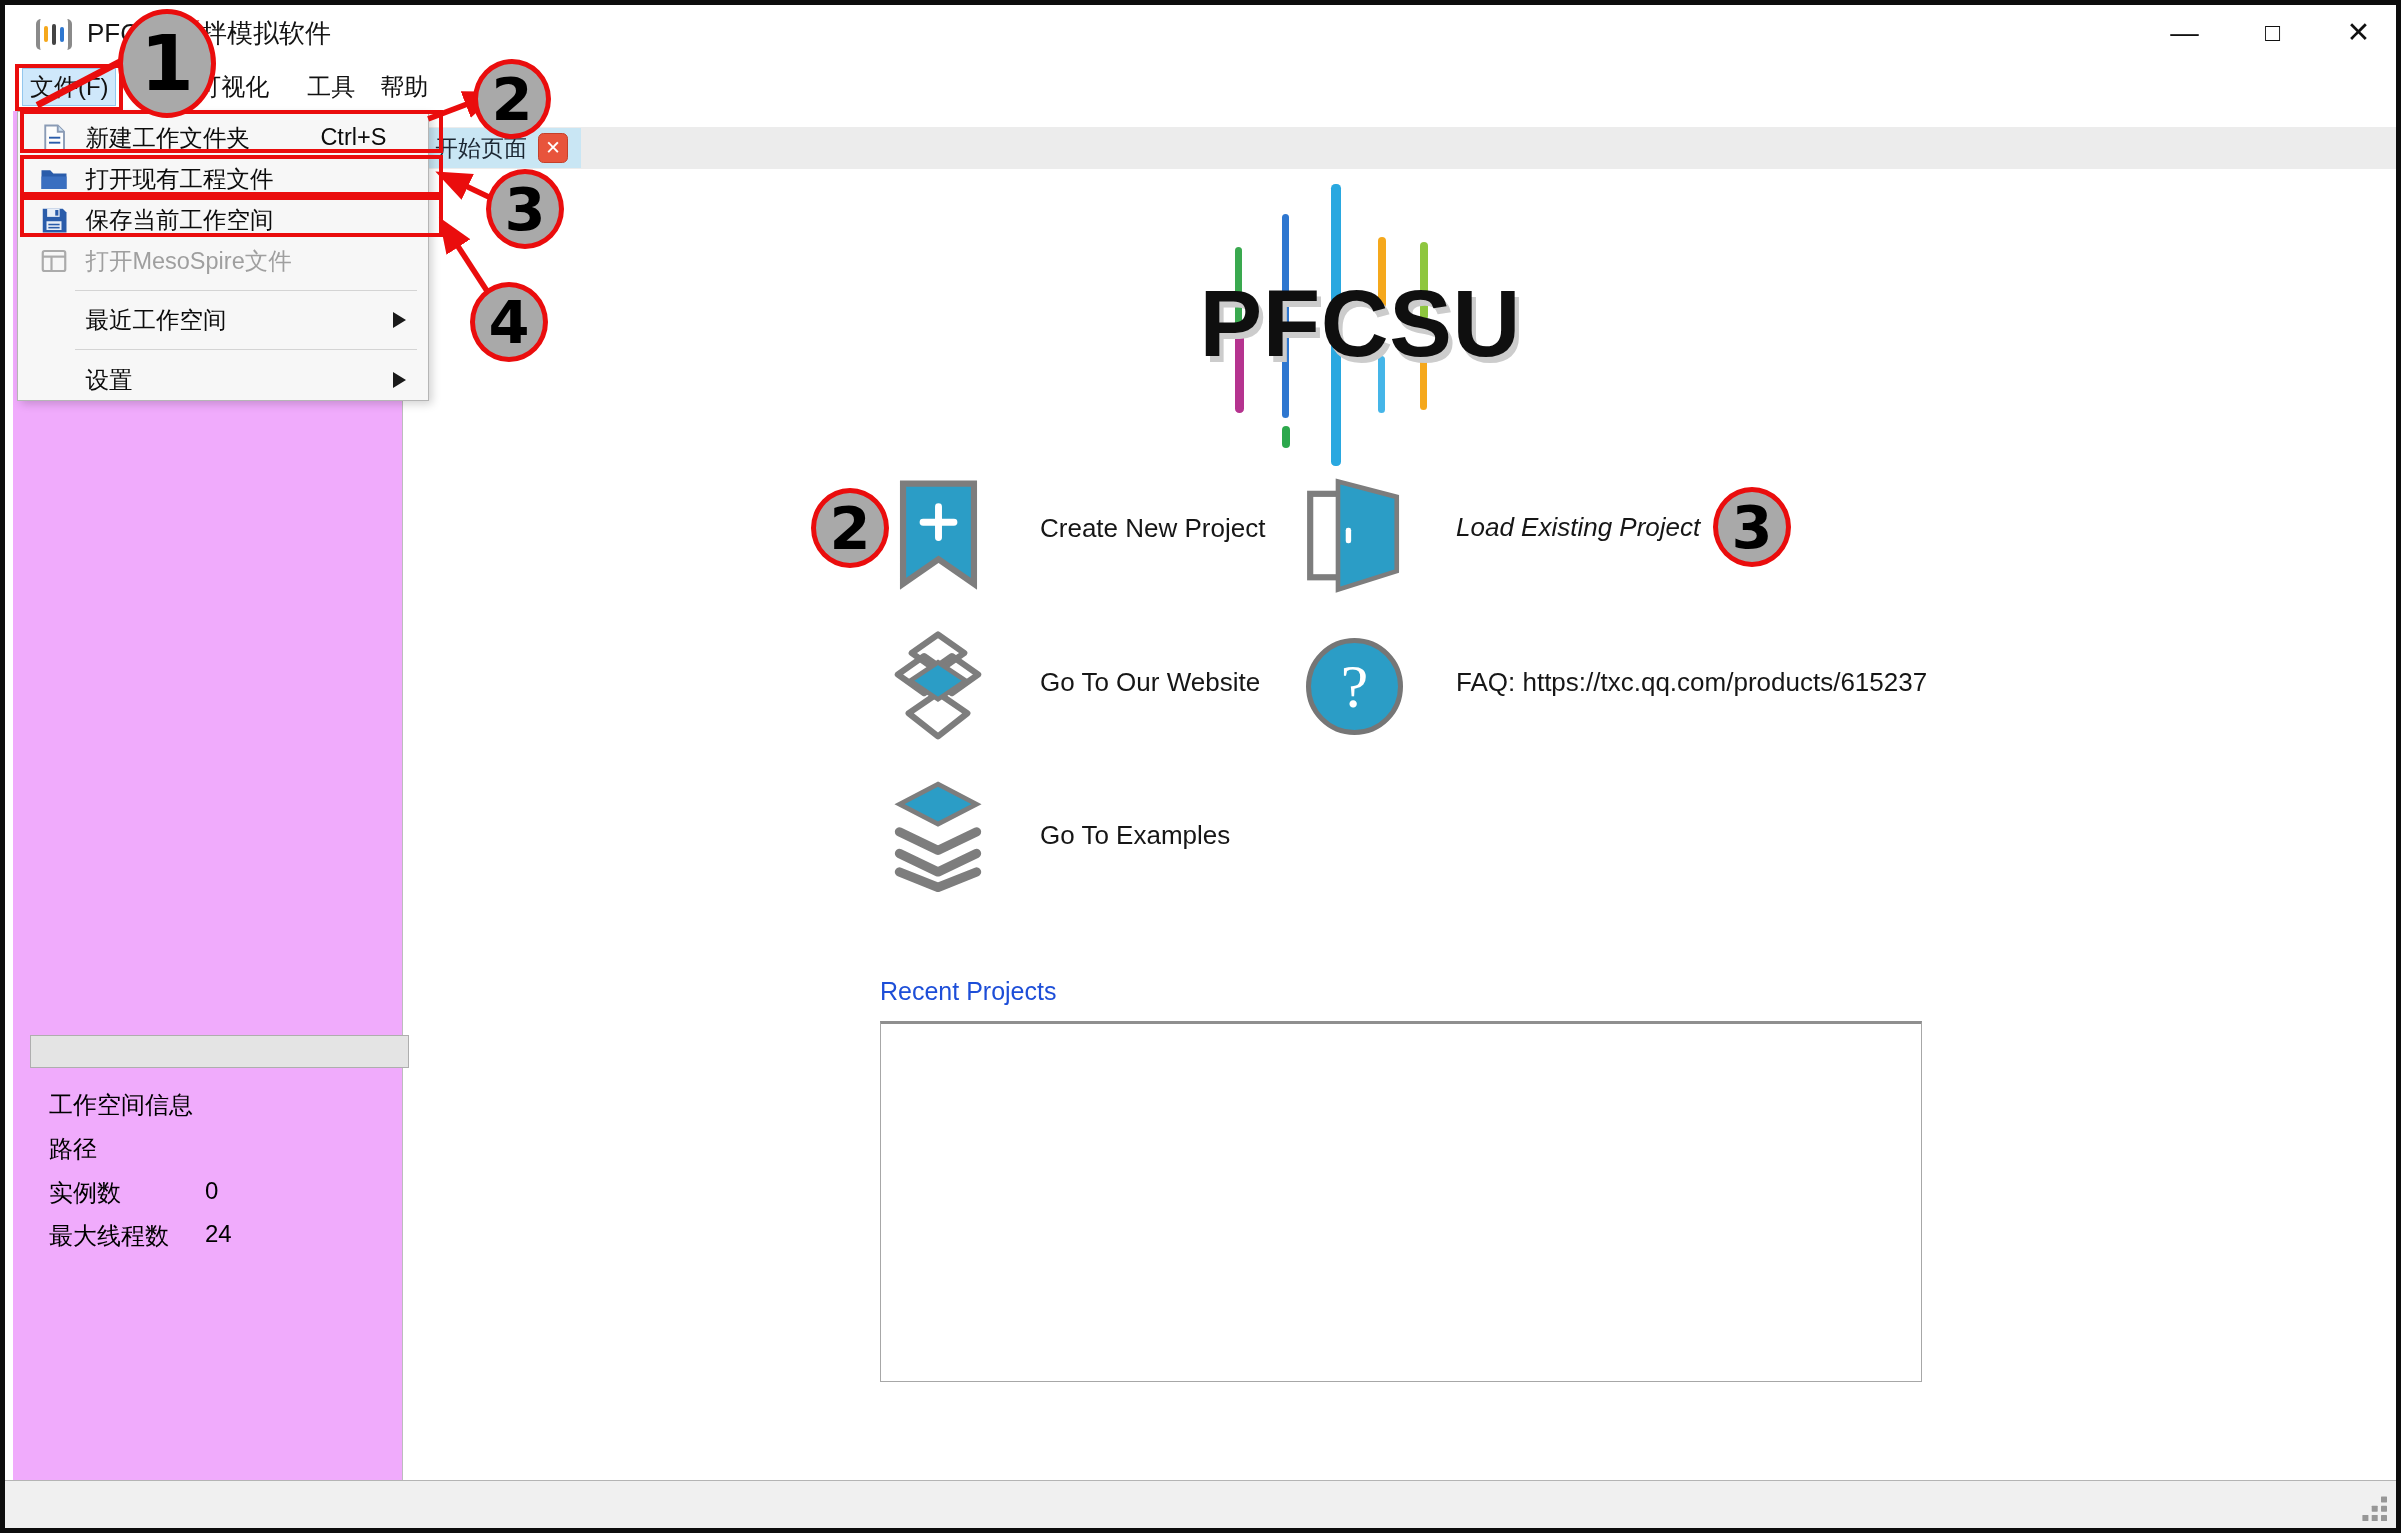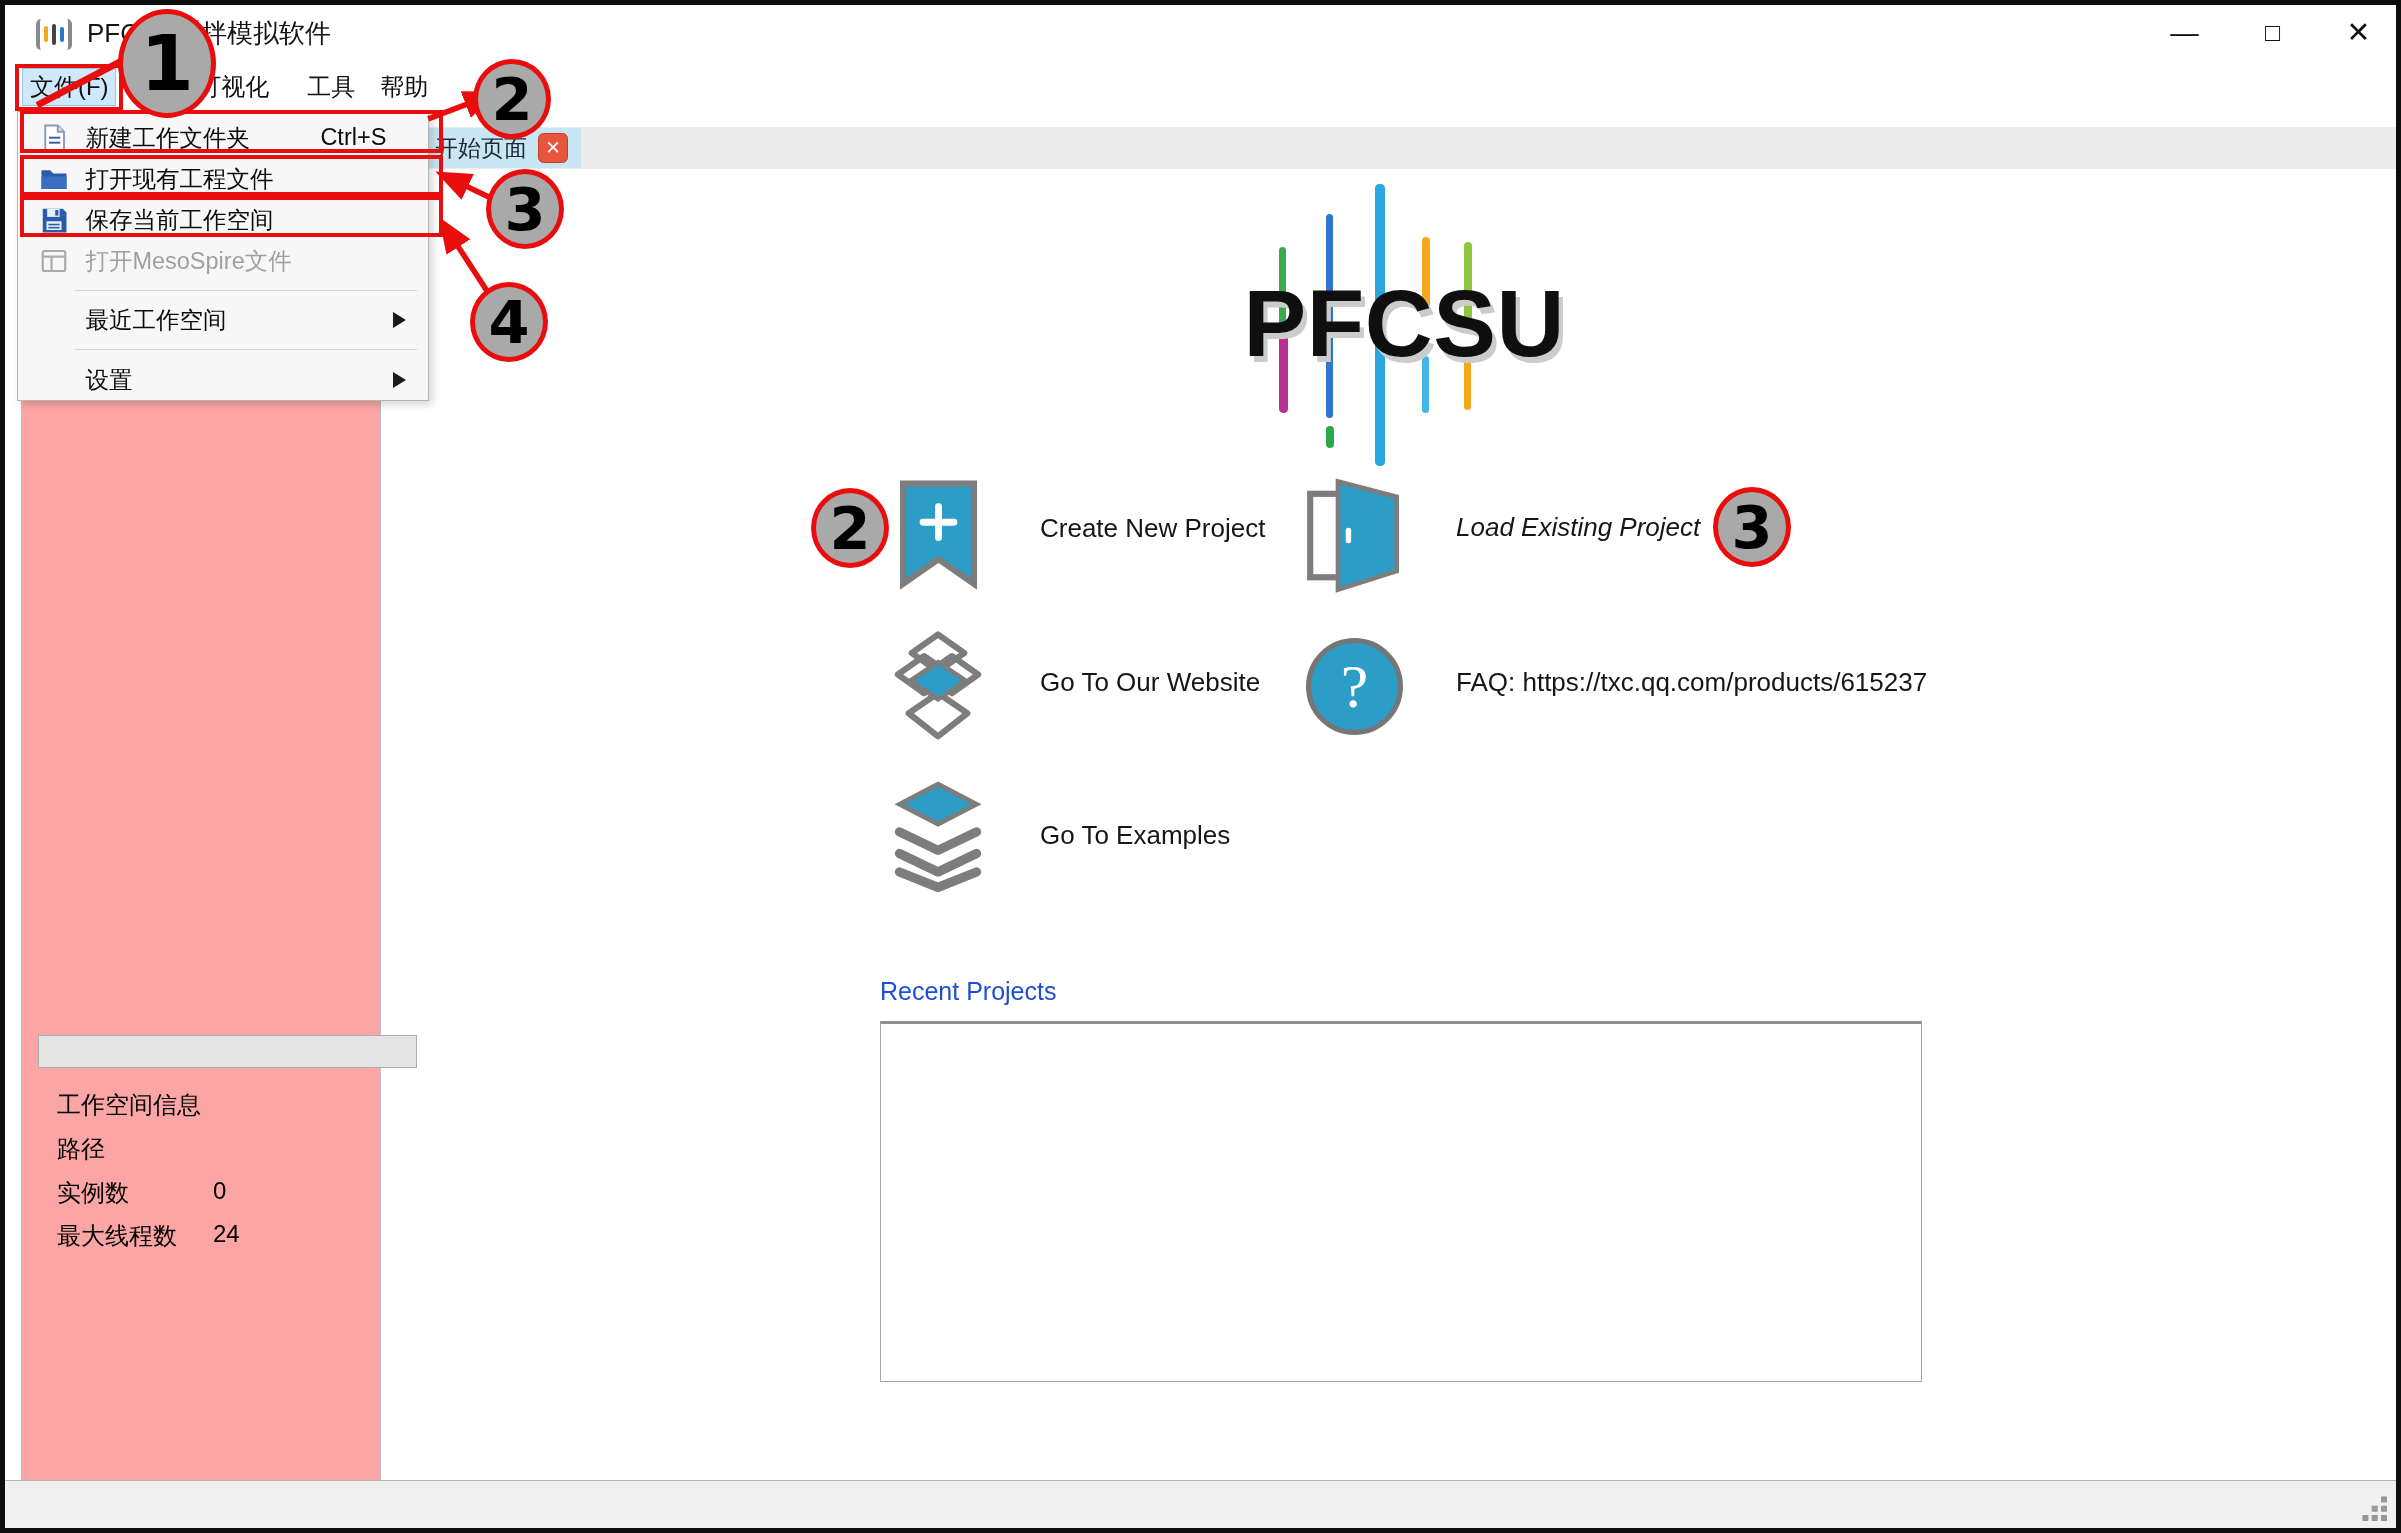--- a/index.html
+++ b/index.html
@@ -21,36 +21,36 @@
   .title-text{position:absolute;left:82px;top:11px;font-size:26px;color:#151515;}
   .win-btn{position:absolute;top:0;width:69px;height:54px;display:flex;align-items:center;justify-content:center;
     font-size:28.5px;font-weight:300;color:#111;}
   .btn-min{left:2145px;} .btn-max{left:2233px;font-size:25px;} .btn-close{left:2319px;}
   
   .menubar{position:absolute;left:0;top:56px;width:100%;height:51px;background:#fff;}
   .menu-item{position:absolute;top:7.4px;height:38px;display:flex;align-items:center;font-size:24px;color:#111;padding:0 6.2px;}
   .menu-file{left:17.3px;width:94px;justify-content:center;background:#cfe8fb;border:1.2px solid #93c7ee;}
   .mi-1{left:123px;} .mi-2{left:186px;} .mi-3{left:296px;} .mi-4{left:369px;}
   
-  .sidebar{position:absolute;left:16px;top:106px;width:360px;height:1369px;background:#fca5a5;border-right:1.2px solid #bdbdbd;}
+  .sidebar{position:absolute;left:8px;top:106px;width:390px;height:1369px;background:#f0abfc;border-right:1.2px solid #bdbdbd;}
   .side-bar-box{position:absolute;left:16.7px;top:924px;width:379px;height:33px;background:#e4e4e4;border:1.2px solid #aeaeae;}
   .side-title{position:absolute;left:36px;top:978px;font-size:24px;color:#000;}
   .side-row{position:absolute;left:36px;font-size:24px;color:#000;}
   .sr-0{top:1022px;} .sr-1{top:1066px;} .sr-2{top:1109px;}
   .side-val{position:absolute;left:192px;font-size:24px;color:#000;}
   .sv-1{top:1066px;} .sv-2{top:1109px;}
   
   .main{position:absolute;left:415px;top:106px;width:1977px;height:1369px;background:#fff;}
   .tabstrip{position:absolute;left:0;top:15.5px;width:100%;height:42px;background:#ececec;}
   .tab{position:absolute;left:4px;top:1.9px;width:157px;height:40px;background:#c9e6f4;display:flex;align-items:center;padding-left:11px;gap:11px;}
   .tab-label{font-size:23px;color:#1c2733;}
   .tab-close{width:30px;height:30px;border-radius:5.6px;background:#e8543c;border:1.9px solid #c5402a;
     color:#fff;font-size:18.6px;font-weight:bold;display:flex;align-items:center;justify-content:center;}
   
-  .logo{position:absolute;left:816px;top:67px;width:337px;height:296px;}
+  .logo{position:absolute;left:772px;top:67px;width:337px;height:296px;}
   .logo i{position:absolute;border-radius:4.3px;}
   .lb1{left:43px;top:69px;width:6.8px;height:79px;background:#3aa94f;}
   .lb2{left:43px;top:151px;width:8.7px;height:84px;background:#b5338f;}
   .lb3{left:90px;top:36px;width:6.8px;height:204px;background:#2e77d0;}
   .lb3b{left:90px;top:248px;width:8px;height:22px;background:#2ca84c;}
   .lb4{left:139px;top:6.2px;width:10px;height:282px;background:#29a8e0;}
   .lb5{left:186px;top:59px;width:8px;height:71px;background:#f5a81c;}
   .lb5b{left:186px;top:178px;width:6.8px;height:57px;background:#45b5e8;}
   .lb6{left:228px;top:64px;width:8px;height:78px;background:#8ec63f;}
   .lb6b{left:228px;top:178px;width:6.8px;height:54px;background:#f5a81c;}

